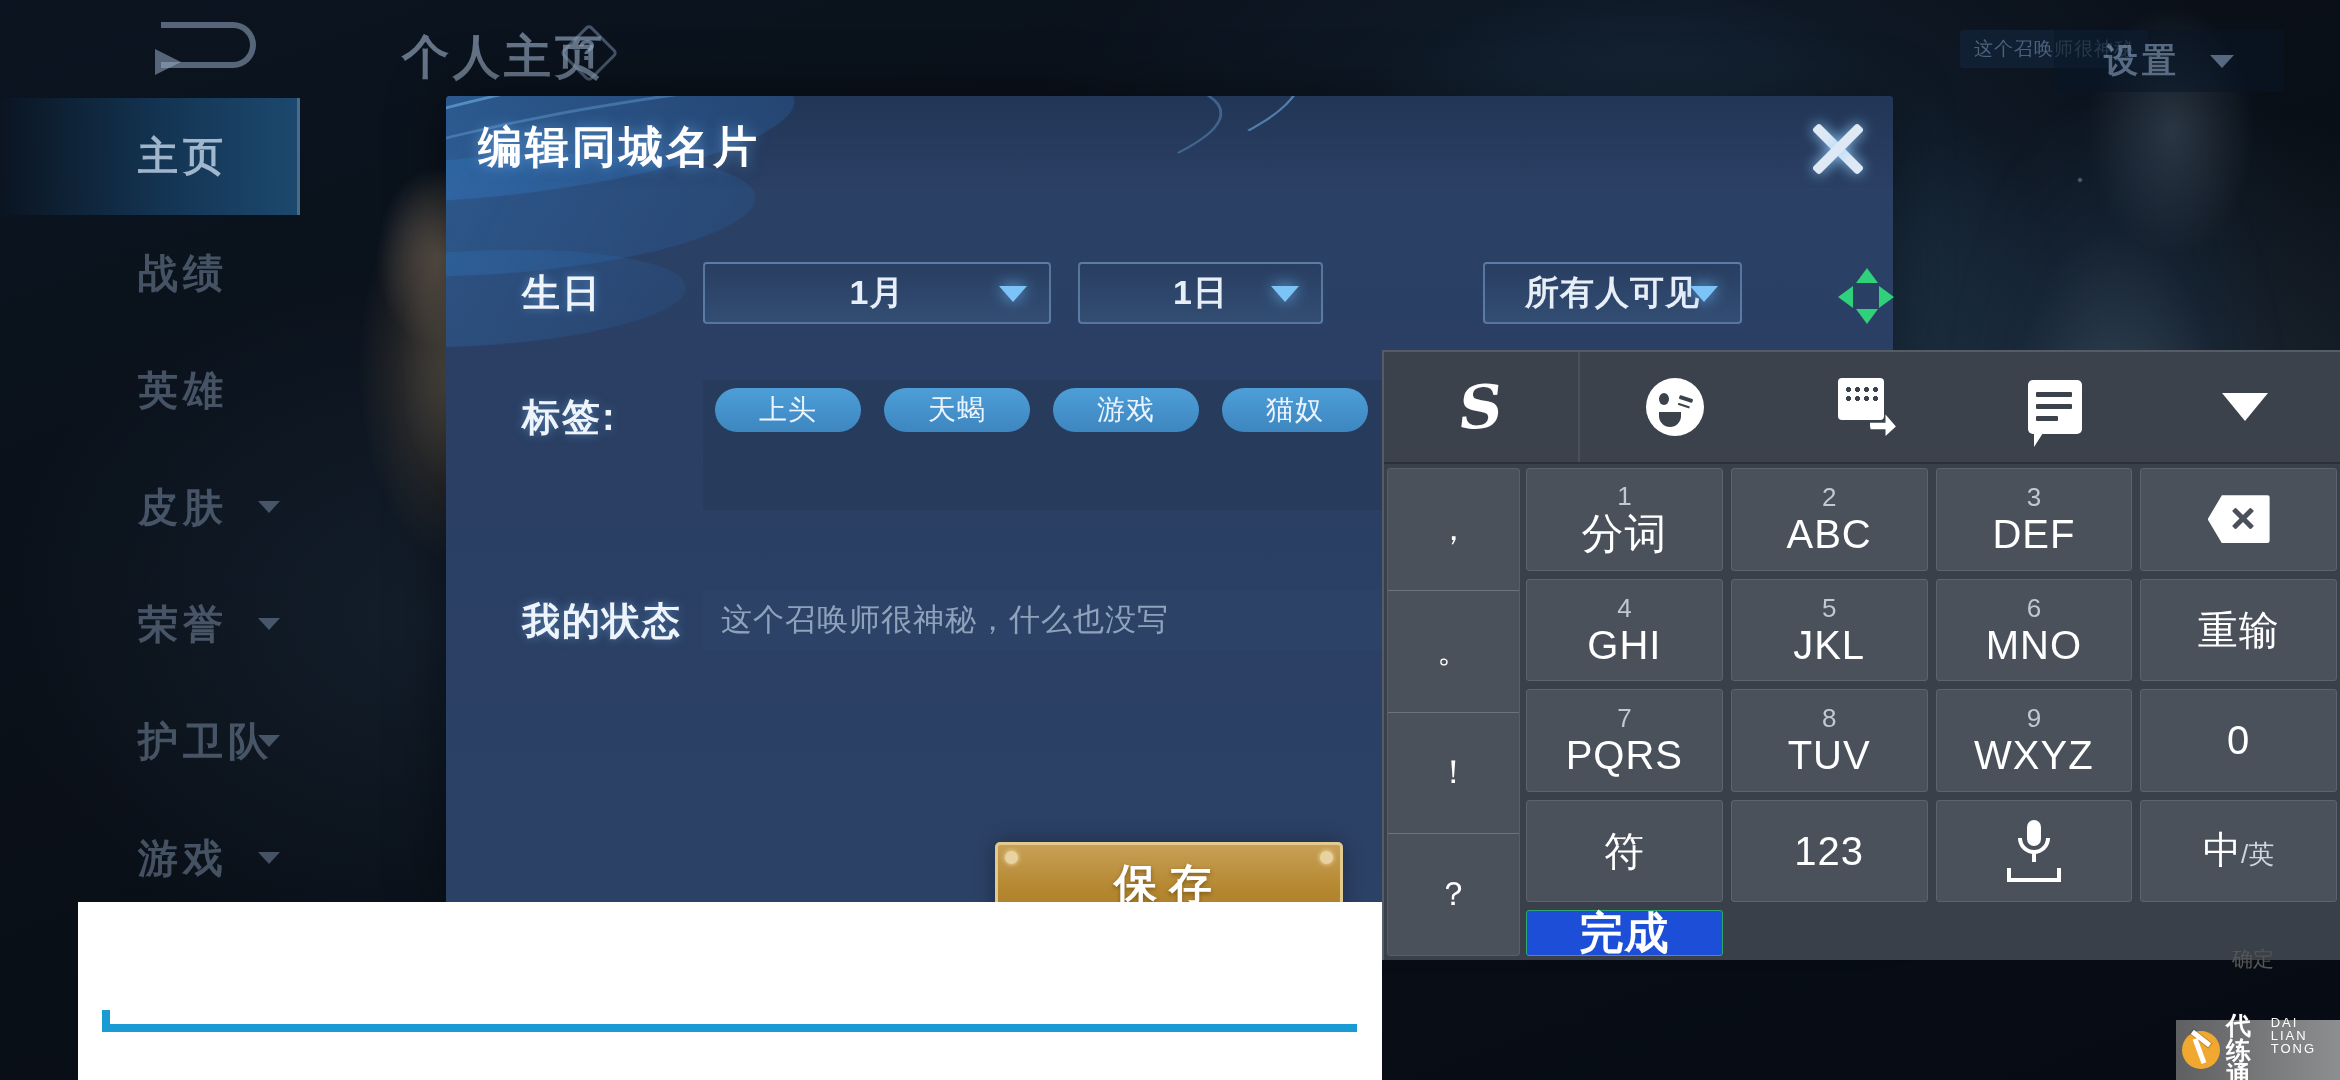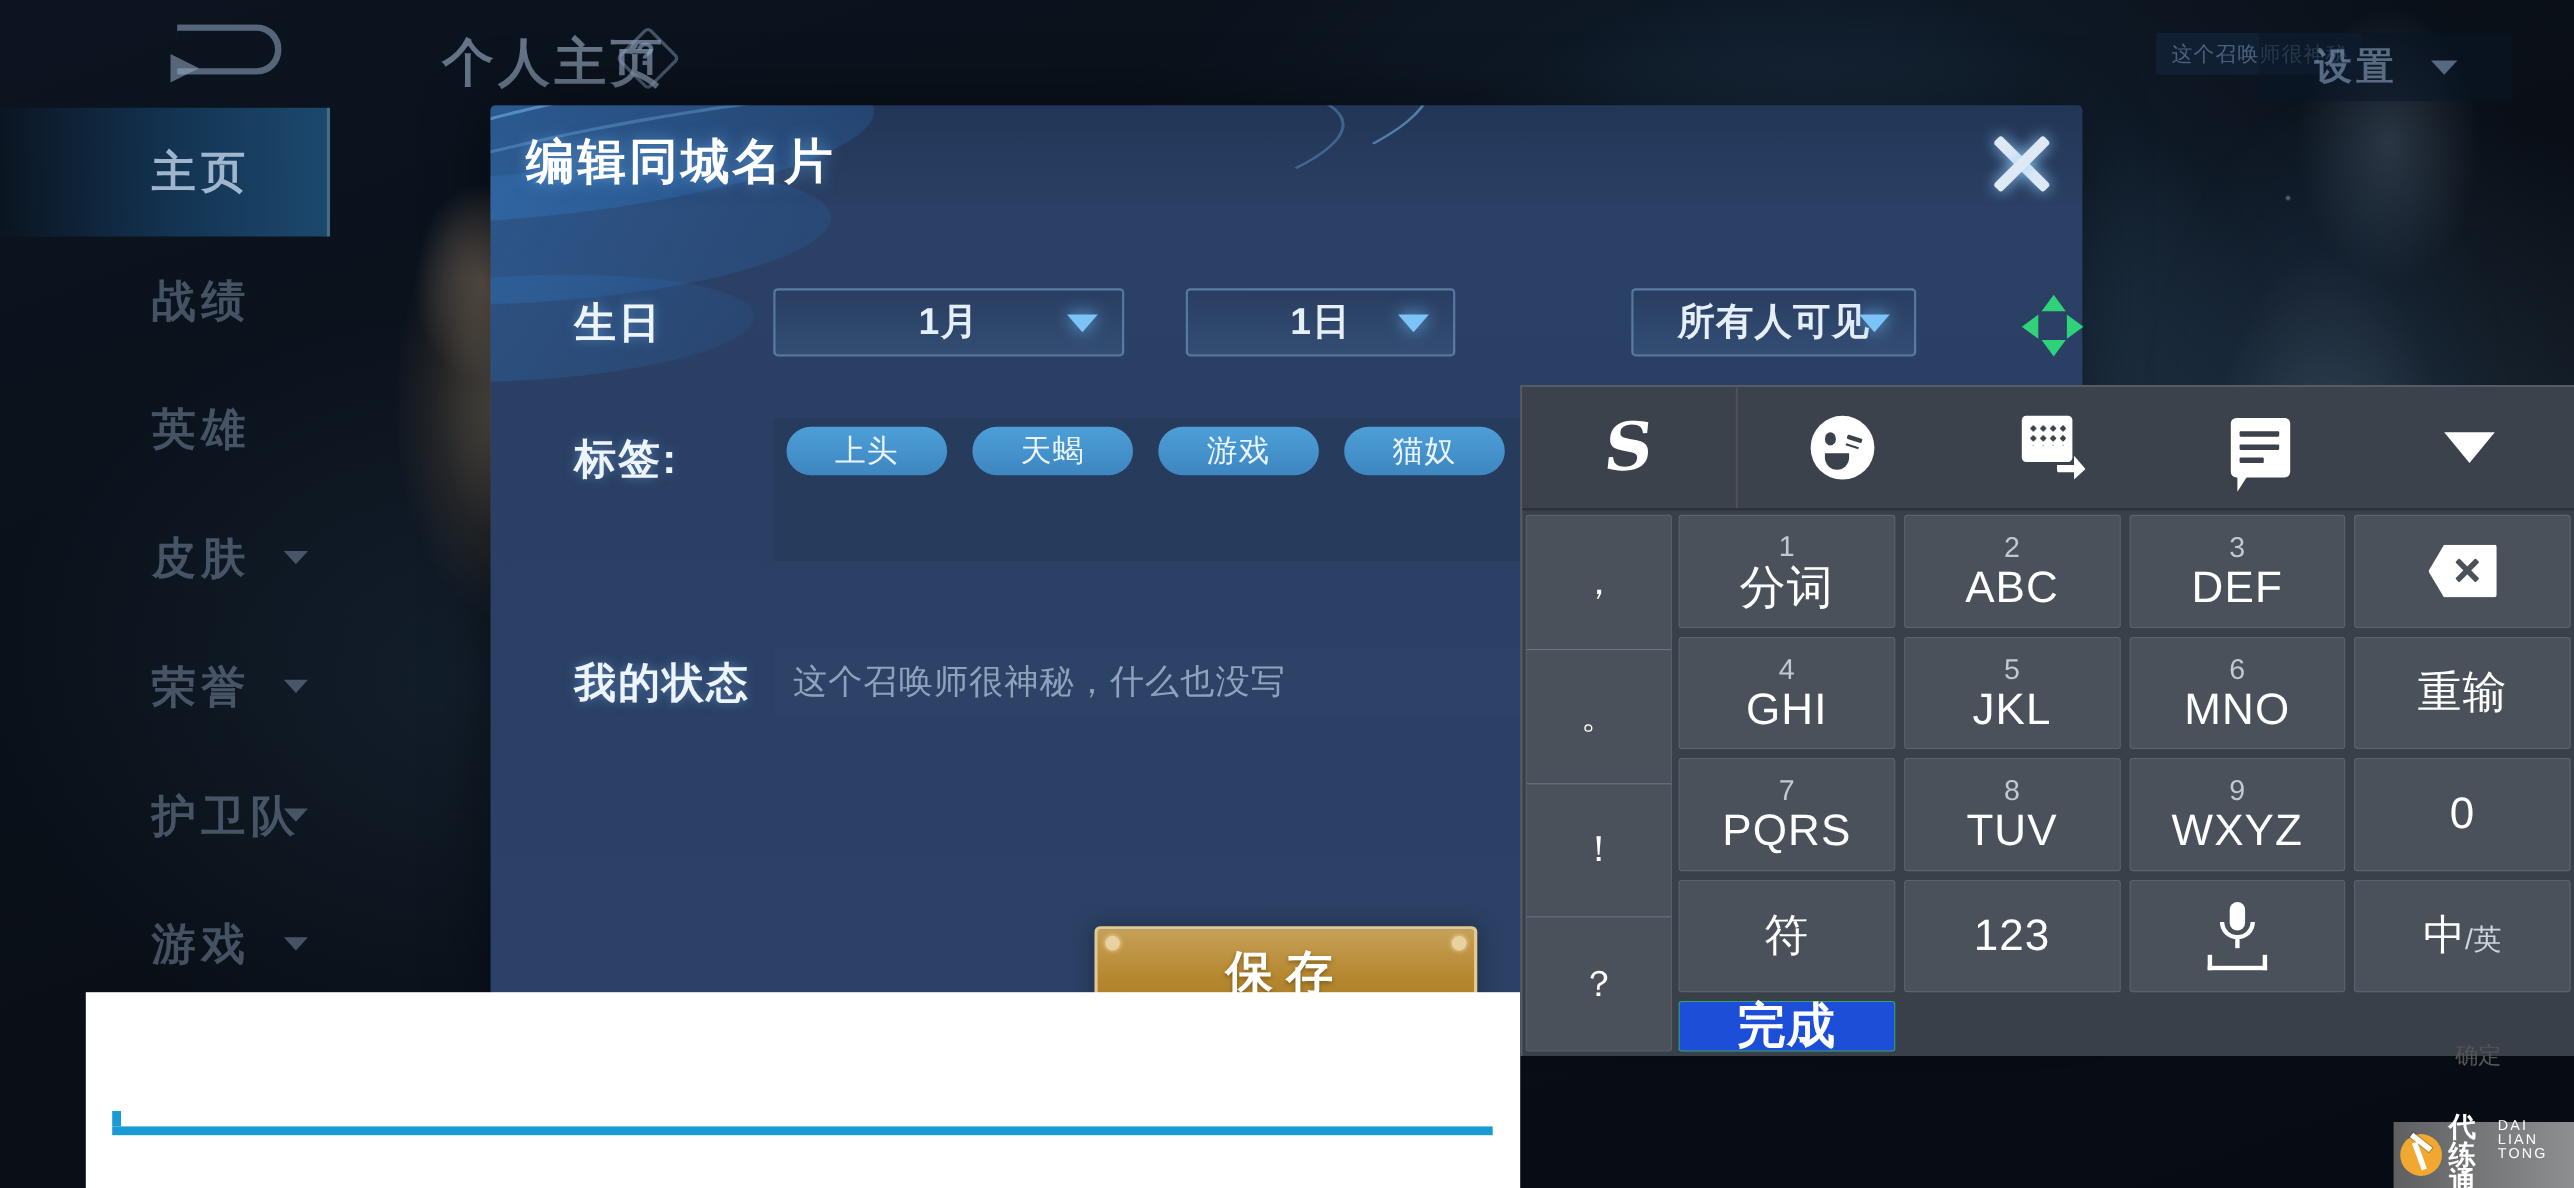--- a/index.html
+++ b/index.html
@@ -236,21 +236,21 @@
     letter-spacing: 1px;
   }
   .dd-arrow {
     position: absolute; right: 22px; top: 22px;
     width: 0; height: 0;
     border-left: 14px solid transparent;
     border-right: 14px solid transparent;
     border-top: 16px solid #7cc4f7;
     filter: drop-shadow(0 0 8px rgba(110,190,255,0.9));
   }
-  .dd-month { left: 703px; top: 262px; width: 319px; }
+  .dd-month { left: 703px; top: 262px; width: 348px; }
   .dd-day   { left: 1078px; top: 262px; width: 245px; }
   .dd-vis   { left: 1450px; top: 262px; width: 259px; margin-left: 33px; }
 
   .move-handle {
     position: absolute; left: 1838px; top: 268px;
     width: 56px; height: 56px; z-index: 14; cursor: move;
   }
   .mh-arrow { position: absolute; width: 0; height: 0; }
   .mh-up    { left: 18px; top: 0;    border-left: 11px solid transparent; border-right: 11px solid transparent; border-bottom: 15px solid #2fd17a; }
   .mh-down  { left: 18px; bottom: 0; border-left: 11px solid transparent; border-right: 11px solid transparent; border-top: 15px solid #2fd17a; }

